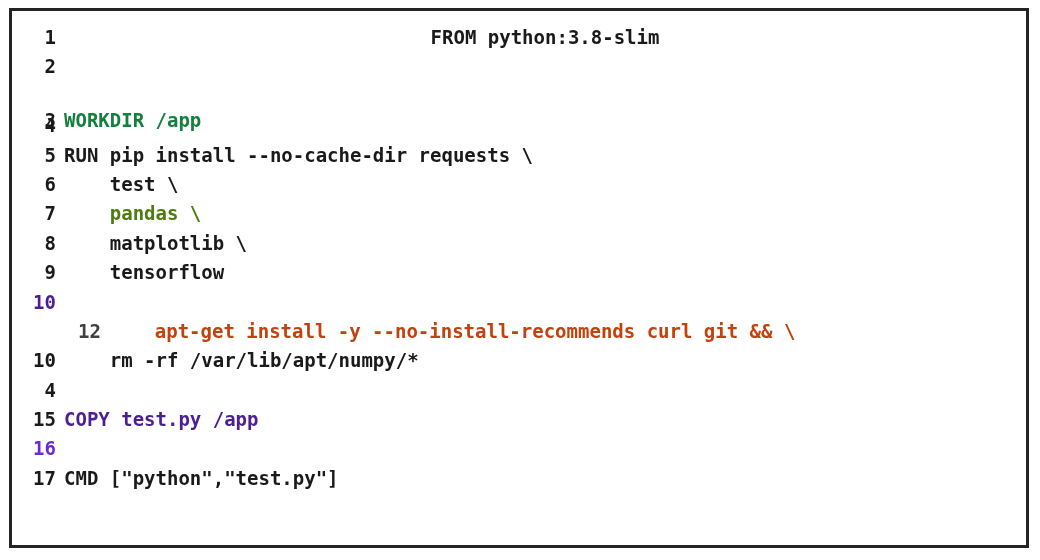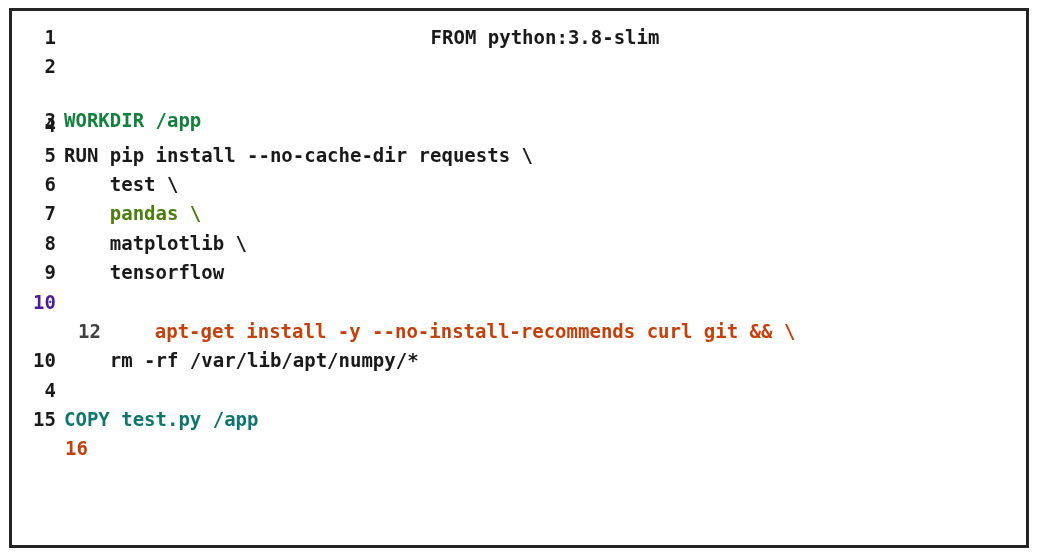--- a/index.html
+++ b/index.html
@@ -81,16 +81,17 @@
       <div class="code-line"><span class="line-number" style="color: rgb(26, 26, 26);">4</span><span class="line-content" style="color: rgb(26, 26, 26);"></span></div>
       <div class="code-line"><span class="line-number" style="color: rgb(26, 26, 26);">5</span><span class="line-content" style="color: rgb(26, 26, 26);">RUN pip install --no-cache-dir requests \</span></div>
       <div class="code-line"><span class="line-number" style="color: rgb(26, 26, 26);">6</span><span class="line-content" style="color: rgb(26, 26, 26);">    test \</span></div>
       <div class="code-line"><span class="line-number" style="color: rgb(26, 26, 26);">7</span><span class="line-content" style="color: #4d7c0f;">    pandas \</span></div>
       <div class="code-line"><span class="line-number" style="color: rgb(26, 26, 26);">8</span><span class="line-content" style="color: rgb(26, 26, 26);">    matplotlib \</span></div>
       <div class="code-line"><span class="line-number" style="color: rgb(26, 26, 26);">9</span><span class="line-content" style="color: rgb(26, 26, 26);">    tensorflow</span></div>
       <div class="code-line"><span class="line-number" style="color: #4c1d95;">10</span><span class="line-content" style="color: rgb(26, 26, 26);"></span></div>
       <div class="code-line"><span class="line-number" style="color: #404040; margin-left: 45px;">12</span><span class="line-content" style="color: #c2410c;">    apt-get install -y --no-install-recommends curl git &amp;&amp; \</span></div>
       <div class="code-line"><span class="line-number" style="color: rgb(26, 26, 26);">10</span><span class="line-content" style="color: rgb(26, 26, 26);">    rm -rf /var/lib/apt/numpy/*</span></div>
       <div class="code-line"><span class="line-number" style="color: rgb(26, 26, 26);">4</span><span class="line-content" style="color: rgb(26, 26, 26);"></span></div>
-      <div class="code-line"><span class="line-number" style="color: rgb(26, 26, 26);">15</span><span class="line-content" style="color: #0f766e;">COPY test.py /app</span></div>
-      <div class="code-line"><span class="line-number" style="color: #c2410c; margin-left: 32px;">16</span><span class="line-content" style="color: rgb(26, 26, 26);"></span></div>
+      <div class="code-line"><span class="line-number" style="color: rgb(26, 26, 26);">15</span><span class="line-content" style="color: #4c1d95;">COPY test.py /app</span></div>
+      <div class="code-line"><span class="line-number" style="color: #6d28d9;">16</span><span class="line-content" style="color: rgb(26, 26, 26);"></span></div>
+      <div class="code-line"><span class="line-number" style="color: rgb(26, 26, 26);">17</span><span class="line-content" style="color: rgb(26, 26, 26);">CMD ["python","test.py"]</span></div>
     </div>
 </div>
 
 </body></html>

